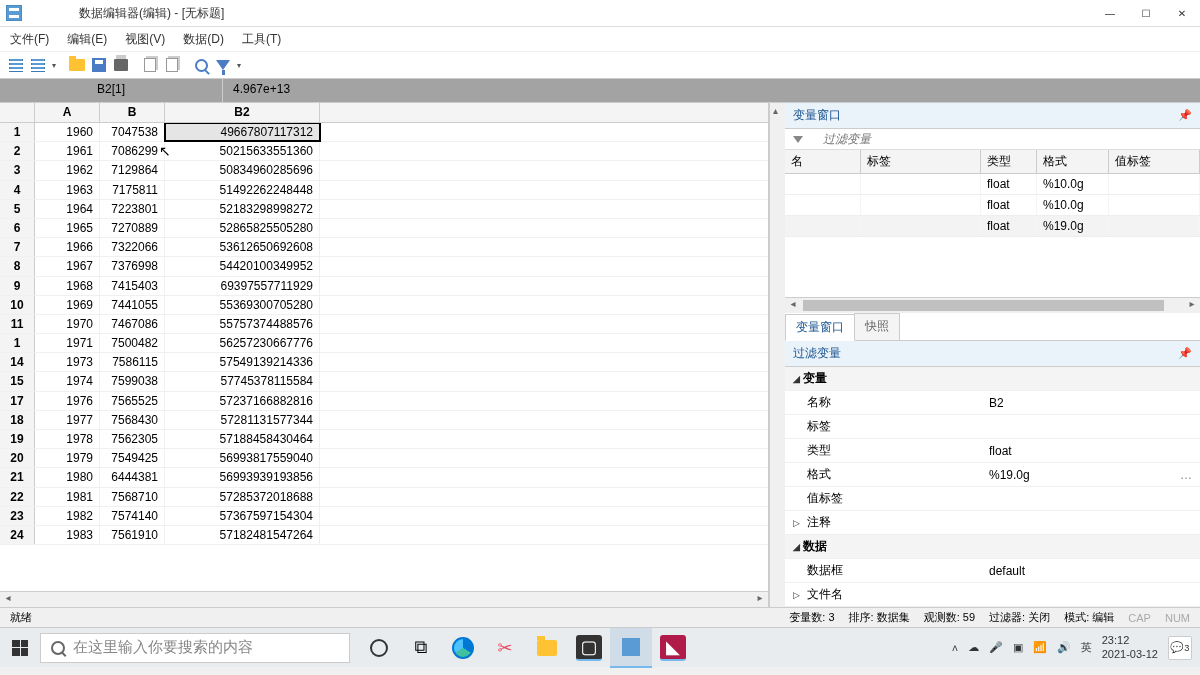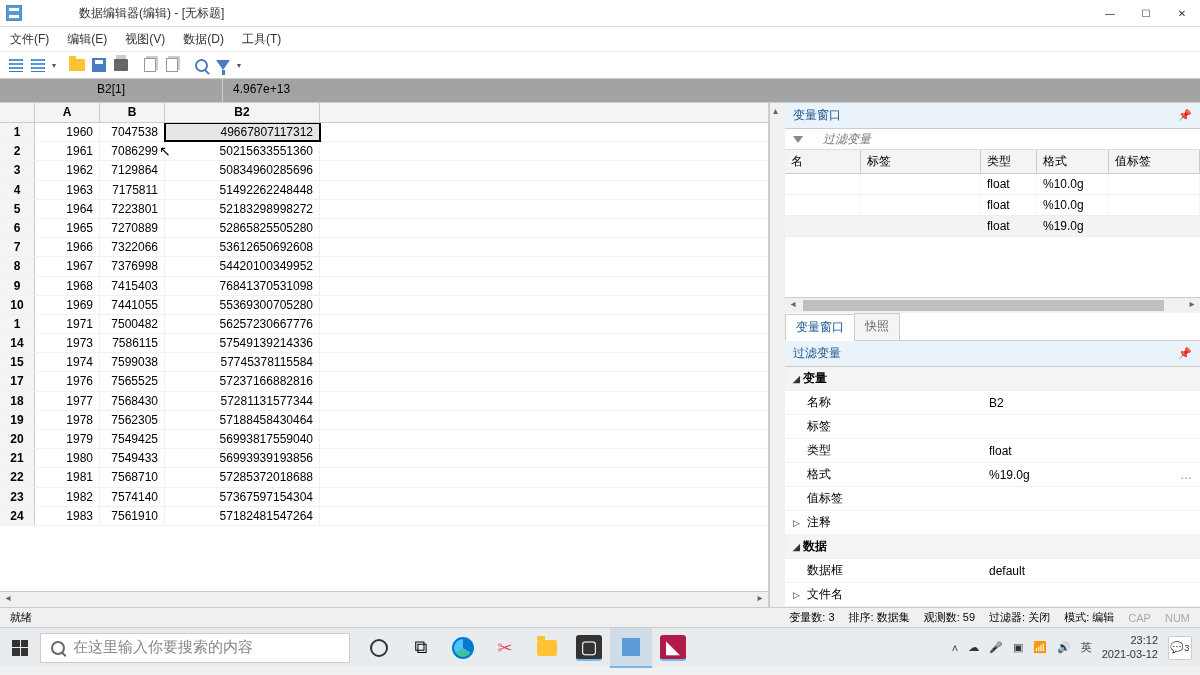--- a/index.html
+++ b/index.html
@@ -93,21 +93,21 @@
 .taskbar { height: 40px; background: #e8ecef; display: flex; align-items: center; border-top: 1px solid #ccc; }
 .taskbar .start { width: 40px; height: 40px; display: flex; align-items: center; justify-content: center; }
 .taskbar .win-logo { width: 16px; height: 16px; display: grid; grid-template: 1fr 1fr / 1fr 1fr; gap: 1px; }
 .taskbar .win-logo span { background: #333; }
 .taskbar .searchbox { width: 310px; height: 30px; background: #fff; border: 1px solid #ccc; display: flex; align-items: center; padding: 0 10px; gap: 8px; color: #888; }
 .taskbar .searchbox .sicon { width: 14px; height: 14px; border: 2px solid #666; border-radius: 50%; position: relative; }
 .taskbar .searchbox .sicon::after { content: ''; position: absolute; width: 2px; height: 5px; background: #666; bottom: -4px; right: -2px; transform: rotate(-45deg); }
 .taskbar .tb-icons { display: flex; align-items: center; gap: 0; flex: 1; padding-left: 8px; }
 .taskbar .tb-icons .ticon { width: 42px; height: 40px; display: flex; align-items: center; justify-content: center; font-size: 18px; }
 .taskbar .tray { display: flex; align-items: center; gap: 10px; padding: 0 8px; font-size: 11px; color: #333; }
-.taskbar .tray .clock { text-align: right; line-height: 1.2; }
+.taskbar .tray .clock { text-align: left; line-height: 1.2; }
 .taskbar .tray .notif { width: 24px; height: 24px; background: #fff; border: 1px solid #ccc; border-radius: 2px; display: flex; align-items: center; justify-content: center; }
 .circle-icon { width: 18px; height: 18px; border: 2px solid #333; border-radius: 50%; }
 .edge-icon { width: 22px; height: 22px; border-radius: 50%; background: conic-gradient(#0078d4 0deg 120deg, #40c0a0 120deg 240deg, #4cc2ff 240deg 360deg); border: 2px solid #0078d4; }
 .snip-icon { color: #e84a5f; }
 .folder-tb { width: 20px; height: 16px; background: #ffc233; border-radius: 2px; position: relative; }
 .folder-tb::before { content: ''; position: absolute; top: -4px; left: 0; width: 8px; height: 4px; background: #ffc233; }
 .ticon.active { border-bottom: 2px solid #76b9ed; }
 .ticon.selected { background: #d0dce8; border-bottom: 2px solid #76b9ed; }
 </style>
 </head>
@@ -235,31 +235,38 @@
           <div class="row-h">8</div>
     <div class="cell col-a">1967</div>
     <div class="cell col-b">7376998</div>
     <div class="cell col-c ">54420100349952</div>
     <div style="flex:1"></div>
         </div>
         <div class="grid-row">
           <div class="row-h">9</div>
     <div class="cell col-a">1968</div>
     <div class="cell col-b">7415403</div>
-    <div class="cell col-c ">76841370531098</div>
+    <div class="cell col-c ">69397557711929</div>
     <div style="flex:1"></div>
         </div>
         <div class="grid-row">
           <div class="row-h">10</div>
     <div class="cell col-a">1969</div>
     <div class="cell col-b">7441055</div>
     <div class="cell col-c ">55369300705280</div>
     <div style="flex:1"></div>
         </div>
         <div class="grid-row">
+          <div class="row-h">11</div>
+    <div class="cell col-a">1970</div>
+    <div class="cell col-b">7467086</div>
+    <div class="cell col-c ">55757374488576</div>
+    <div style="flex:1"></div>
+        </div>
+        <div class="grid-row">
           <div class="row-h">1</div>
     <div class="cell col-a">1971</div>
     <div class="cell col-b">7500482</div>
     <div class="cell col-c ">56257230667776</div>
     <div style="flex:1"></div>
         </div>
         <div class="grid-row">
           <div class="row-h">14</div>
     <div class="cell col-a">1973</div>
     <div class="cell col-b">7586115</div>
@@ -297,21 +304,21 @@
         <div class="grid-row">
           <div class="row-h">20</div>
     <div class="cell col-a">1979</div>
     <div class="cell col-b">7549425</div>
     <div class="cell col-c ">56993817559040</div>
     <div style="flex:1"></div>
         </div>
         <div class="grid-row">
           <div class="row-h">21</div>
     <div class="cell col-a">1980</div>
-    <div class="cell col-b">7549433</div>
+    <div class="cell col-b">6444381</div>
     <div class="cell col-c ">56993939193856</div>
     <div style="flex:1"></div>
         </div>
         <div class="grid-row">
           <div class="row-h">22</div>
     <div class="cell col-a">1981</div>
     <div class="cell col-b">7568710</div>
     <div class="cell col-c ">57285372018688</div>
     <div style="flex:1"></div>
         </div>

